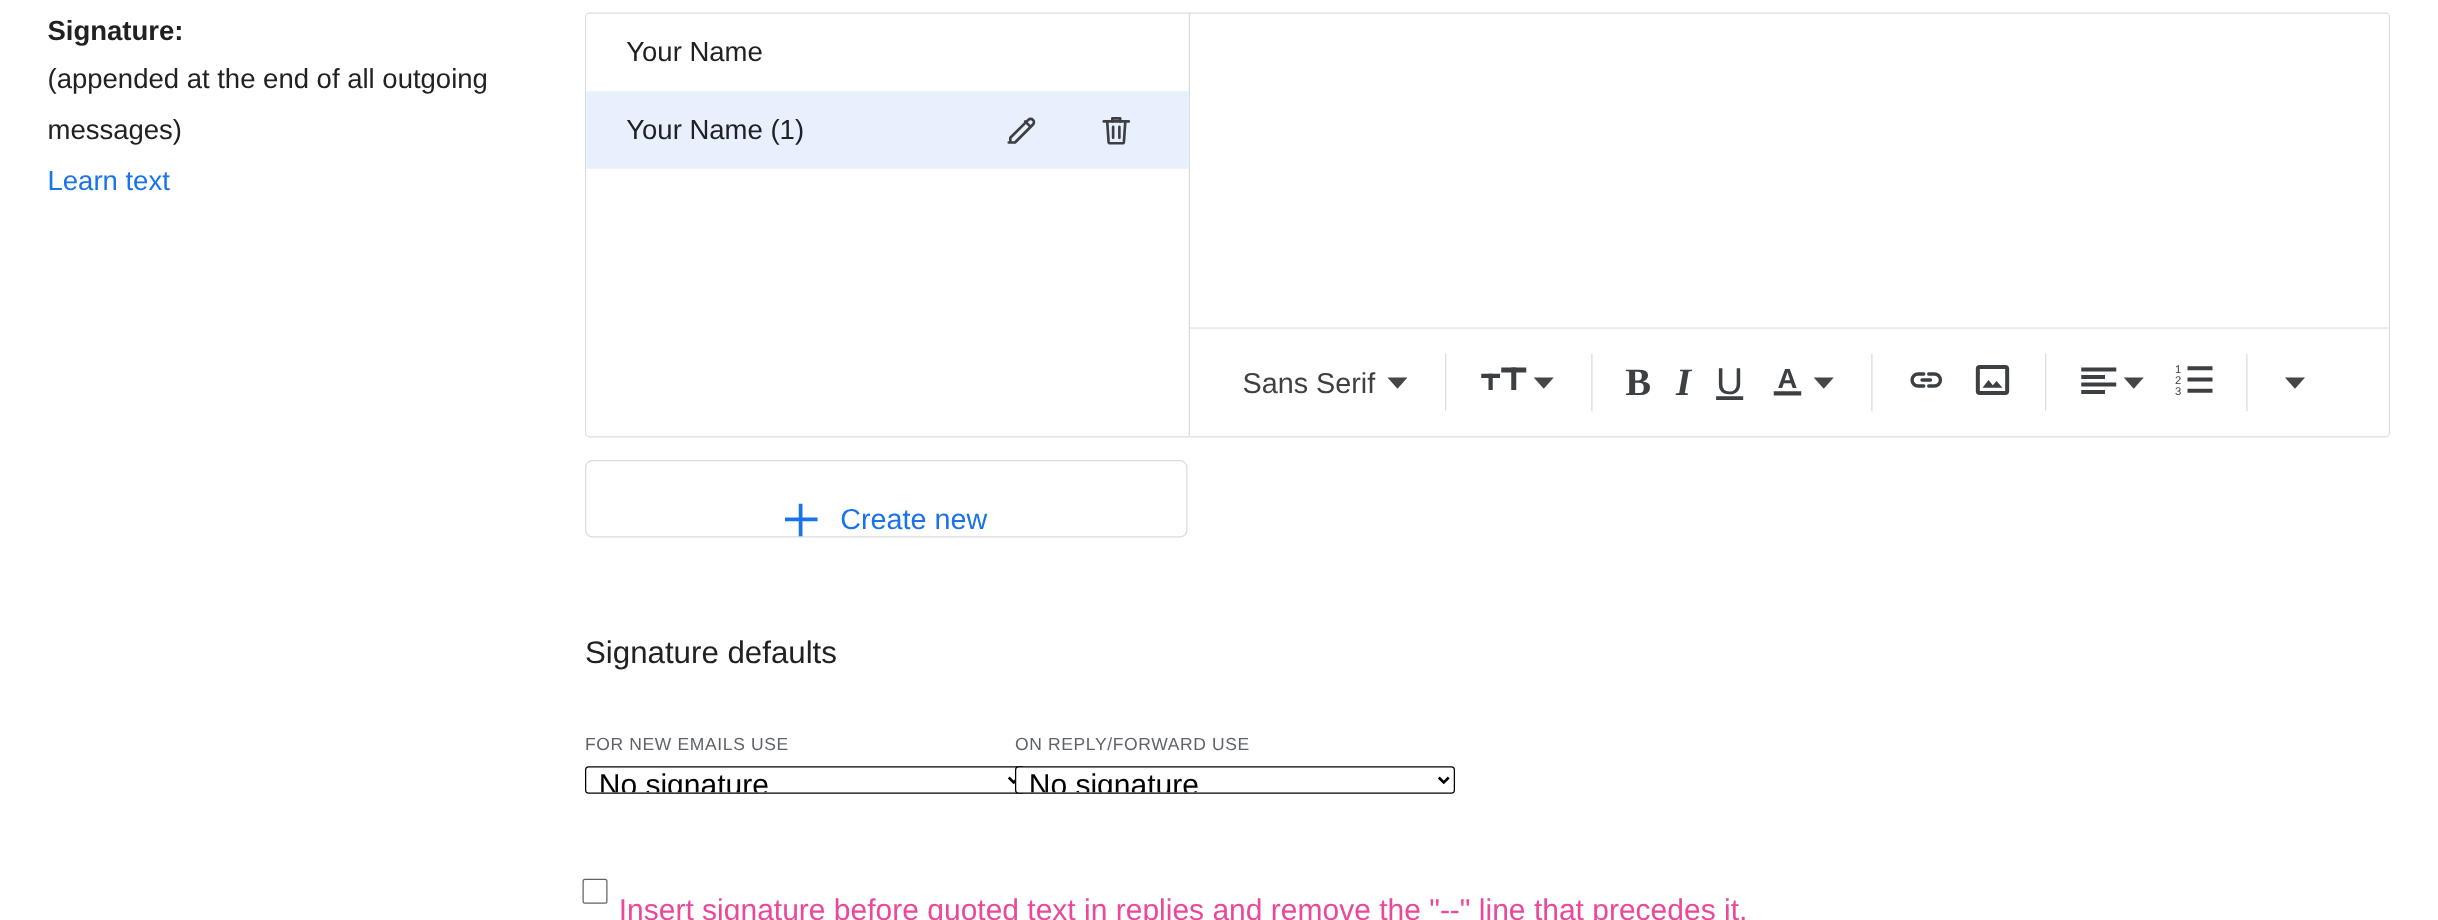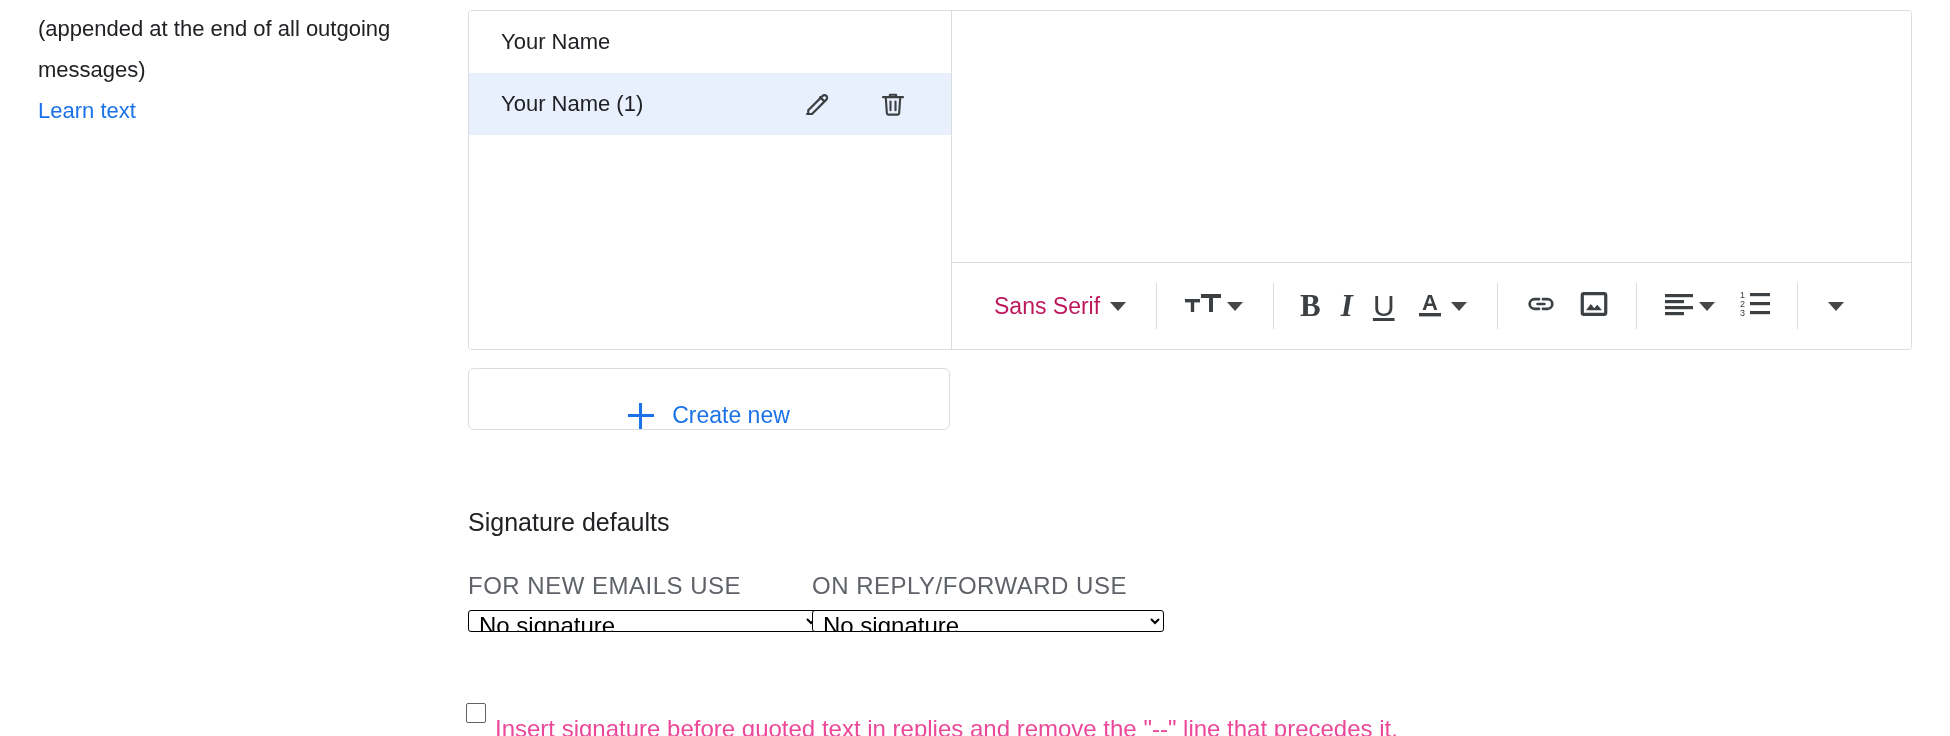--- a/index.html
+++ b/index.html
@@ -127,21 +127,21 @@
     align-items: center;
     justify-content: center;
     height: 46px;
     padding: 0 10px;
     cursor: pointer;
     color: #3c4043;
     border-radius: 4px;
   }
   .tb-font {
     font-size: 23px;
-    color: #be185d;
+    color: #404040;
     padding: 0 6px 0 12px;
     white-space: nowrap;
   }
   .tb-caret {
     width: 0; height: 0;
     border-left: 8px solid transparent;
     border-right: 8px solid transparent;
     border-top: 9px solid #444746;
     margin: 0 4px;
   }
@@ -195,26 +195,27 @@
   .defaults-title {
     position: absolute;
     left: 468px;
     top: 508px;
     font-size: 25px;
     color: #202124;
   }
   .def-col-a { position: absolute; left: 468px; top: 572px; }
   .def-col-b { position: absolute; left: 812px; top: 572px; }
   .def-caption {
-    font-size: 24px;
+    font-size: 14px;
     letter-spacing: 0.5px;
     color: #5f6368;
     text-transform: uppercase;
     display: block;
     margin-bottom: 10px;
+    margin-top: 15px;
   }
   .def-select {
     width: 352px;
     height: 22px;
     font-size: 24px;
     font-family: "Liberation Sans", sans-serif;
     color: #000;
     border: 1px solid #000;
     border-radius: 3px;
     background: #fff;
@@ -249,20 +250,21 @@
     color: #ec4899;
     white-space: nowrap;
     cursor: pointer;
     margin-top: 33px;
   }
 </style>
 </head>
 <body>
 
 <div class="label-col">
+  <div class="sig-title">Signature:</div>
   <div class="sig-sub">(appended at the end of all outgoing</div>
   <div class="sig-sub">messages)</div>
   <a class="sig-learn" href="#">Learn text</a>
 </div>
 
 <div class="sig-card">
 
   <div class="sig-list">
 
     <div class="sig-row">

